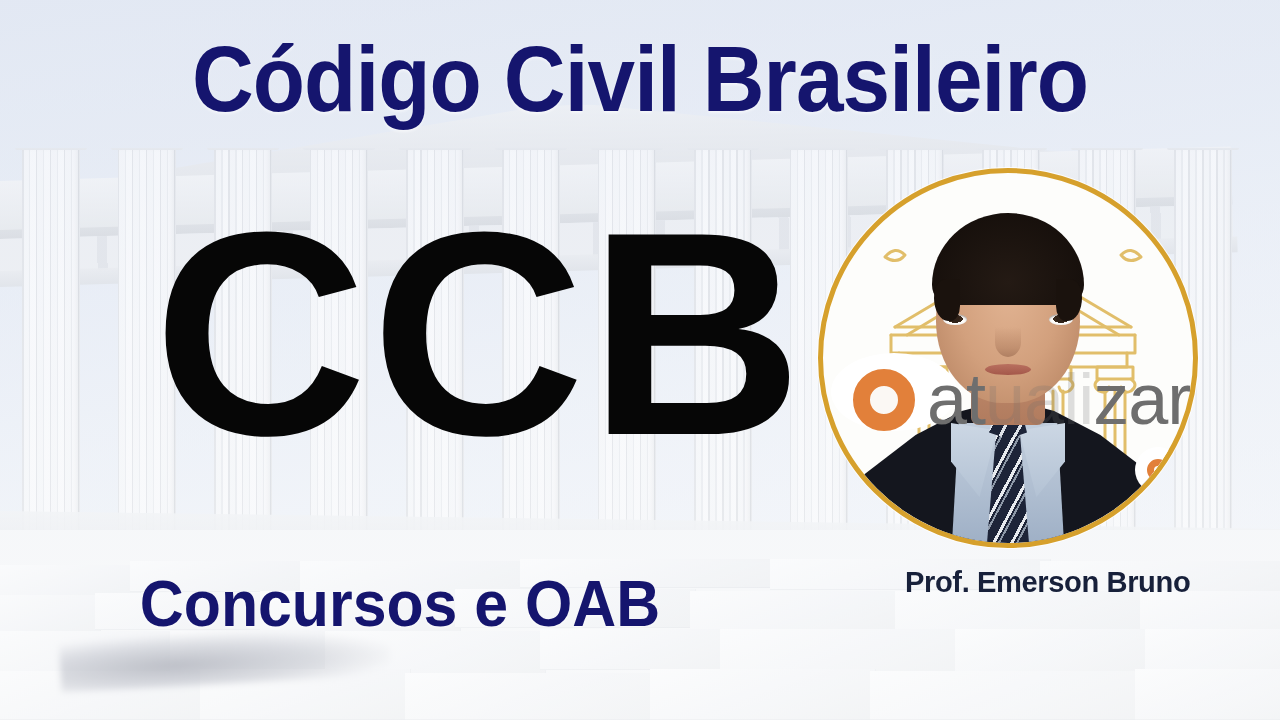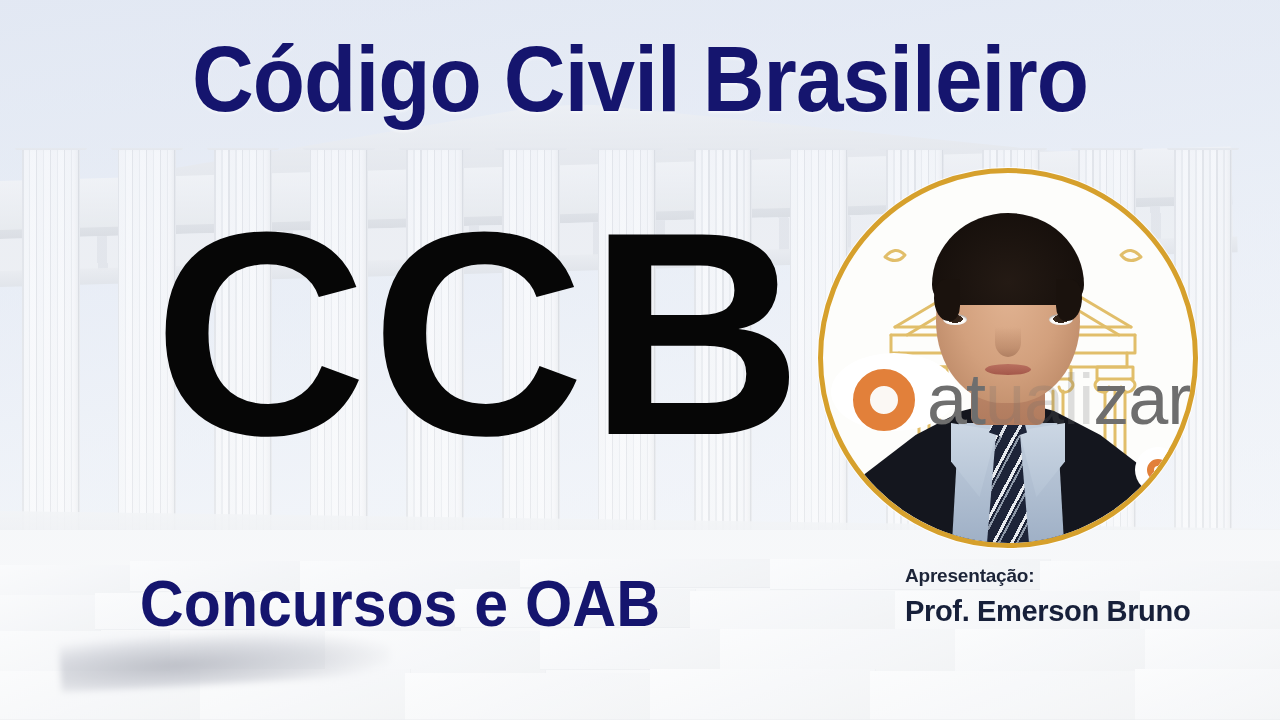--- a/index.html
+++ b/index.html
@@ -401,21 +401,20 @@
     <div class="wash"></div>
   </div>
 
   <div class="title">Código Civil Brasileiro</div>
 
   <div class="ccb">CCB</div>
 
   <div class="subtitle">Concursos e OAB</div>
 
   <div class="presenter">
-    <div class="pres-label">Apresentação:</div>
     <div class="pres-name">Prof. Emerson Bruno</div>
   </div>
 
   <div class="badge">
     <div class="badge-ring">
 
       <svg class="temple-art" viewBox="0 0 280 280">
         <g fill="none" stroke="#e0bb63" stroke-width="3" stroke-linejoin="round" stroke-linecap="round">
           <path d="M22 96 L140 26 L258 96"></path>
           <path d="M34 104 L140 40 L246 104"></path>

